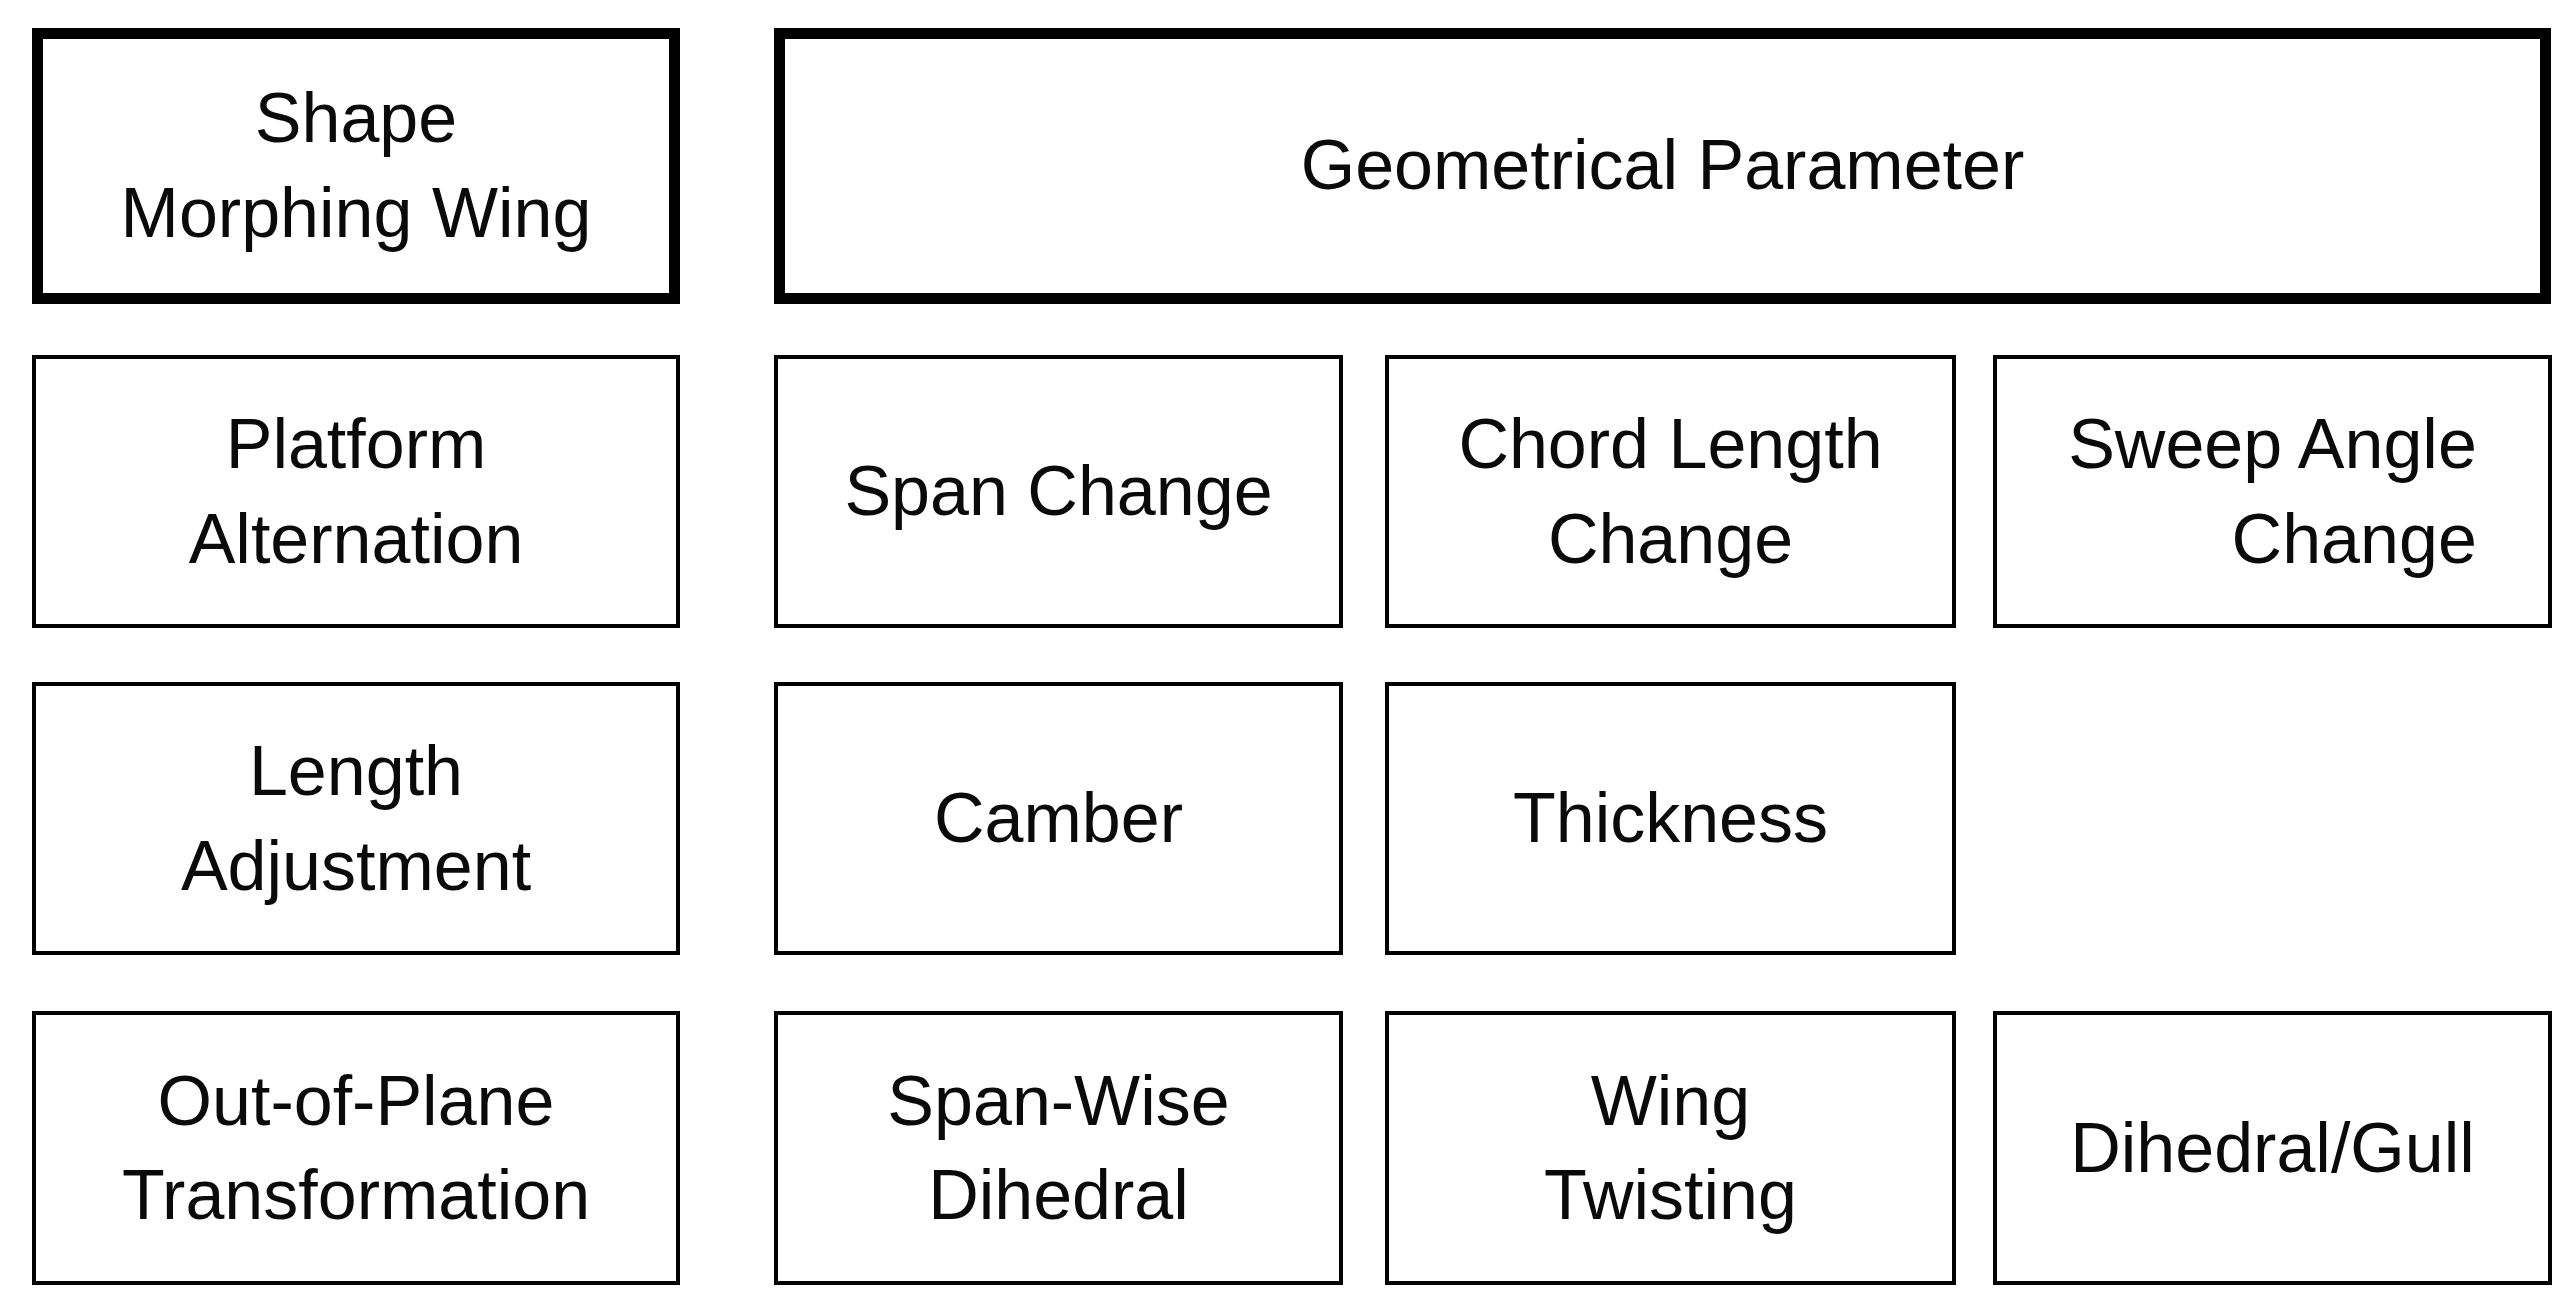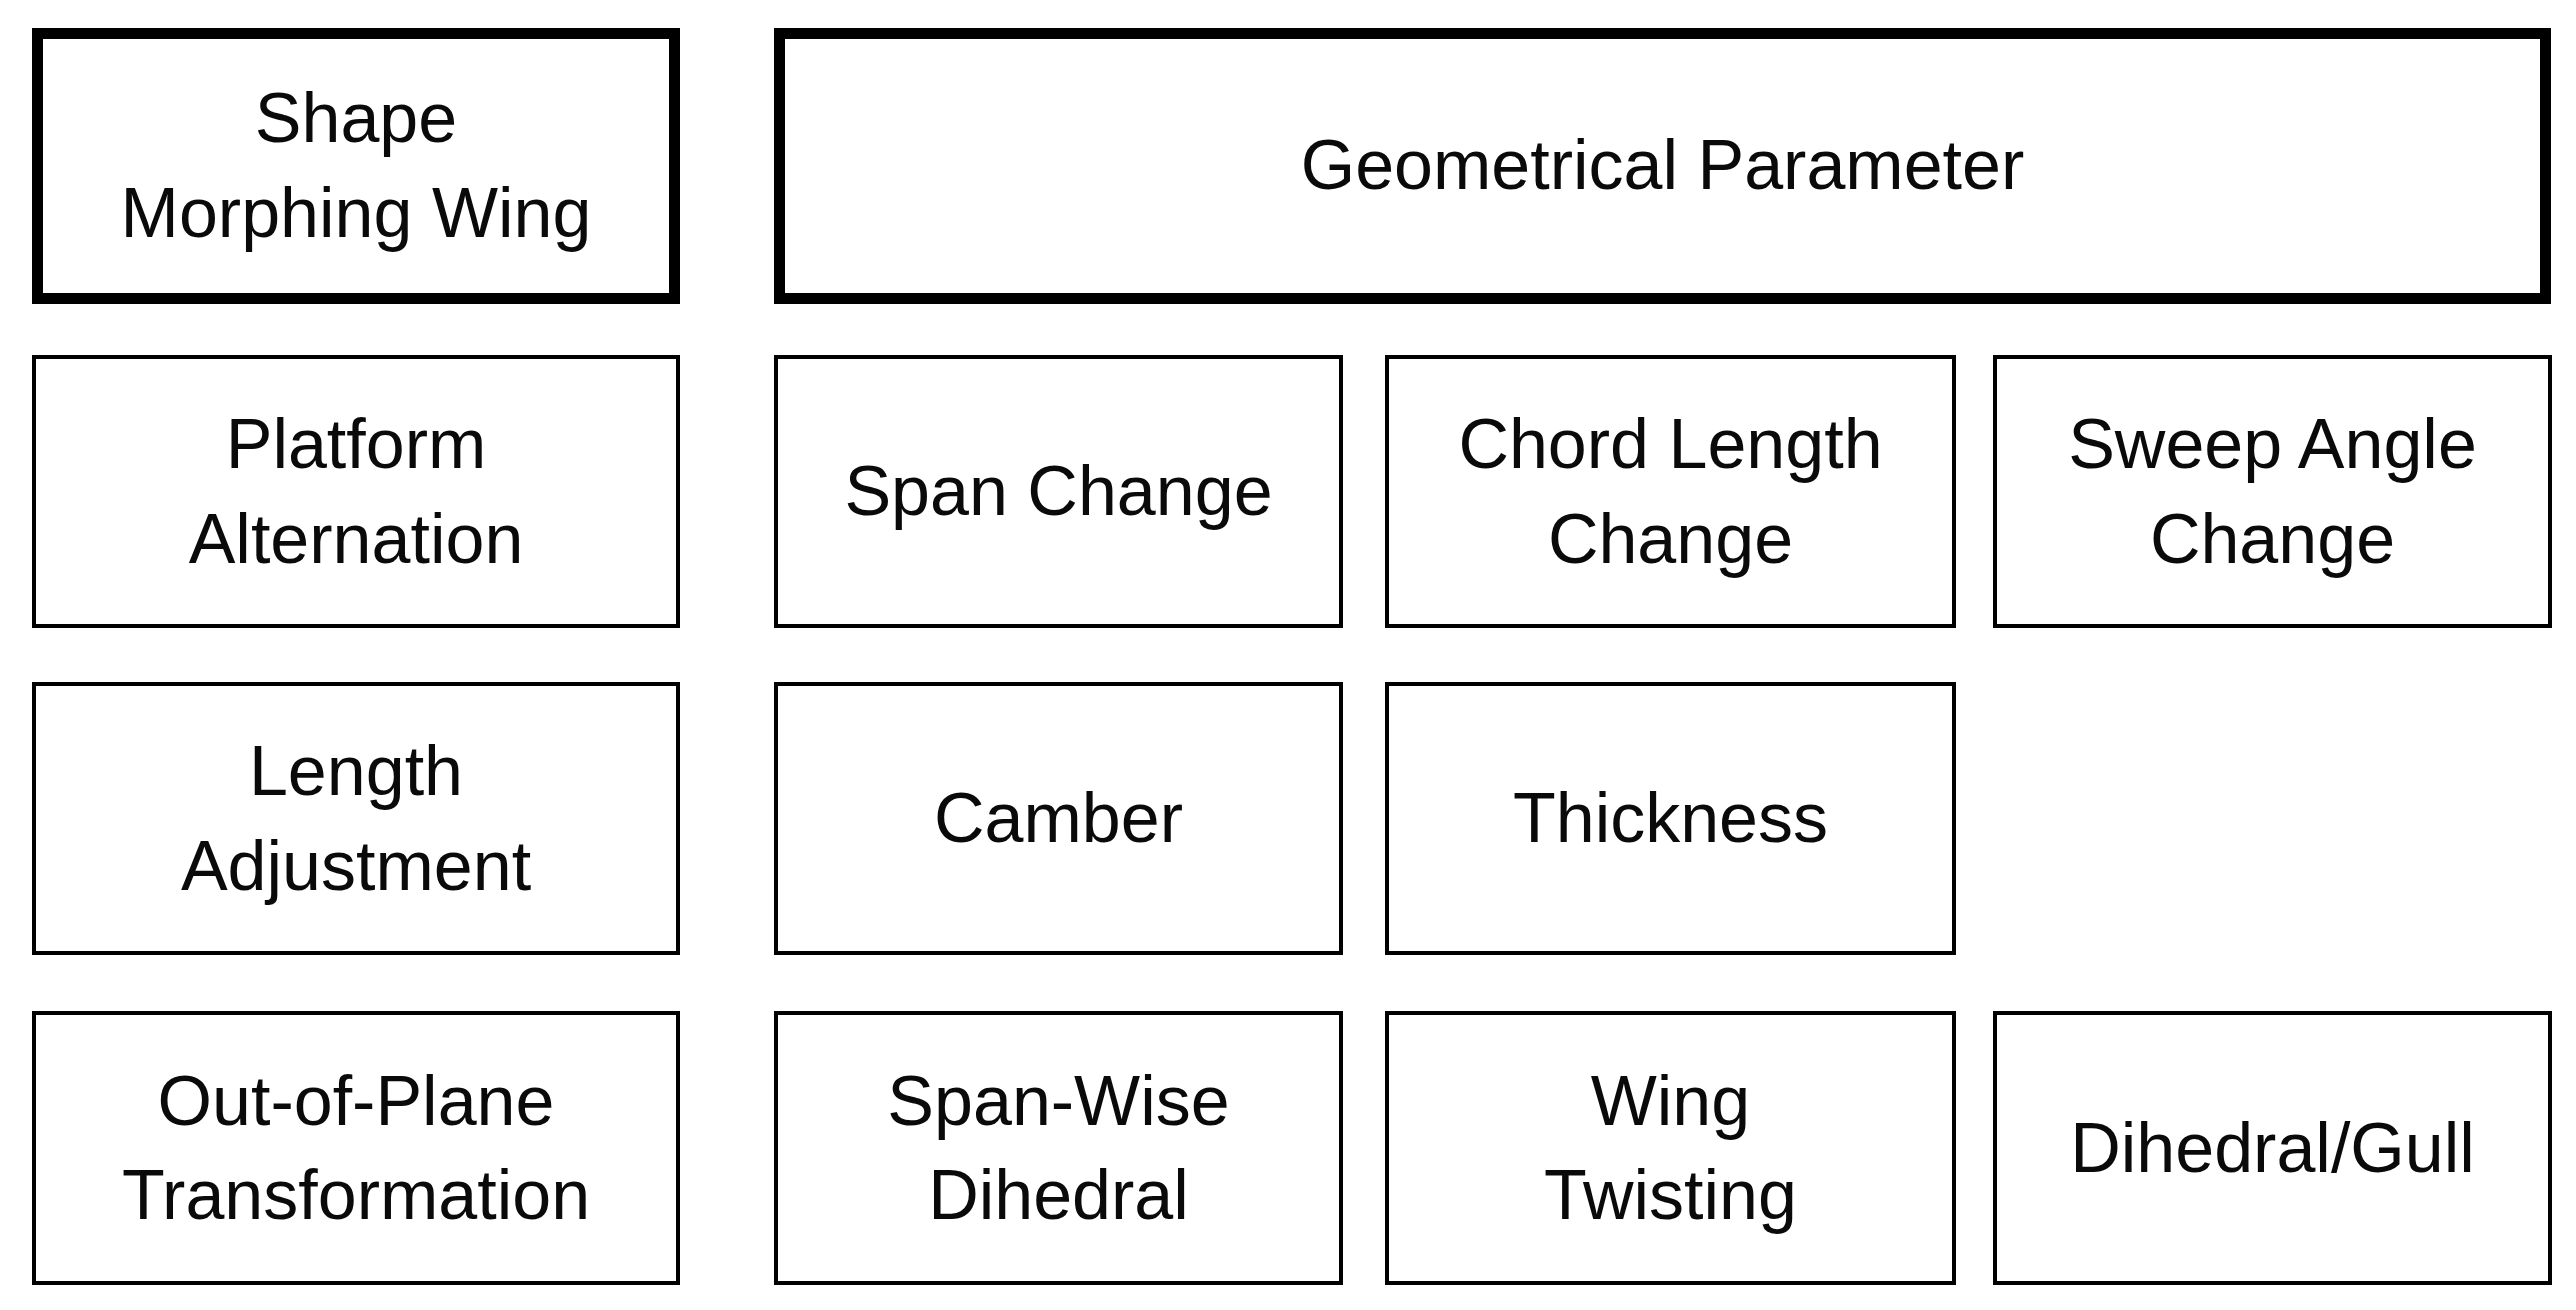--- a/index.html
+++ b/index.html
@@ -35,21 +35,21 @@
   
   .r1 { top: 27.5px;   height: 276px; }
   .r2 { top: 355px;  height: 273px; }
   .r3 { top: 682px;  height: 273px; }
   .r4 { top: 1011px; height: 274px; }
 
   
   .c1 { left: 32px;   width: 648px;  }
   .c2 { left: 774px;  width: 569px;  }
   .c3 { left: 1374px; width: 571px; margin-left: 11px;  }
-  .c4 { left: 1993px; width: 559px;  }
+  .c4 { left: 1993px; width: 559px; text-align: right;  }
   .cheader { left: 774px; width: 1777px; text-align: right; }
 </style>
 </head>
 <body>
 
 <div class="canvas">
 
   <div class="box thick r1 c1">Shape
 Morphing Wing</div>
 

